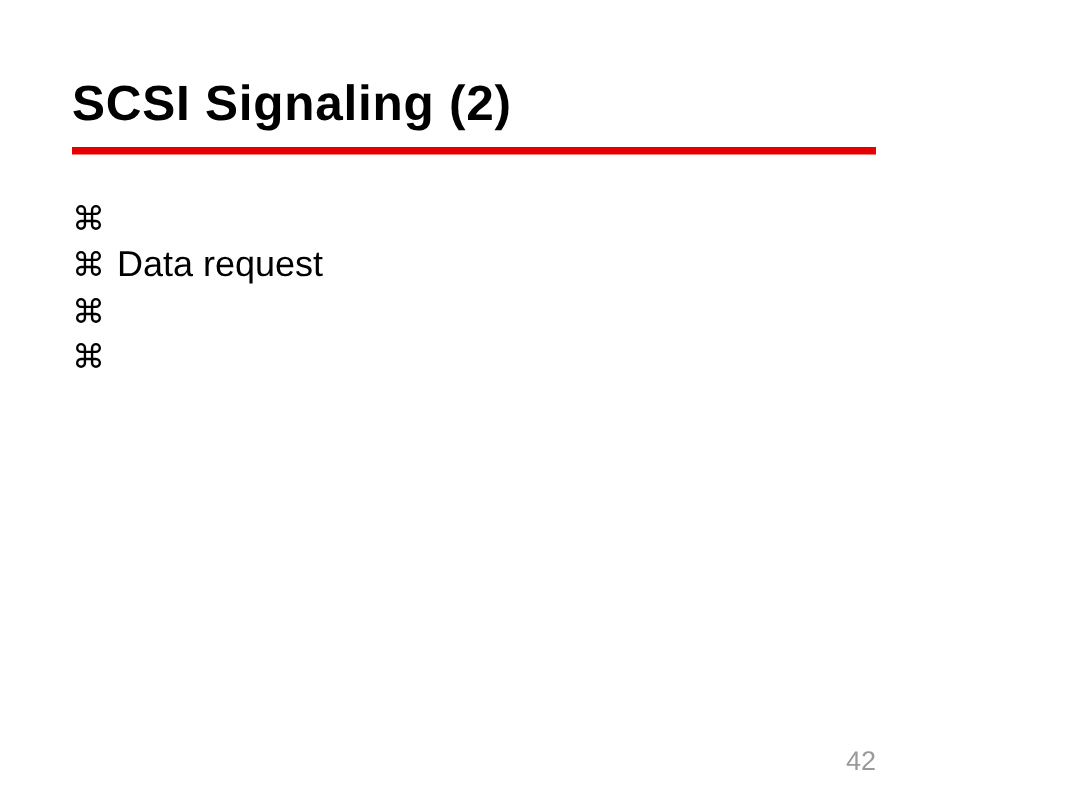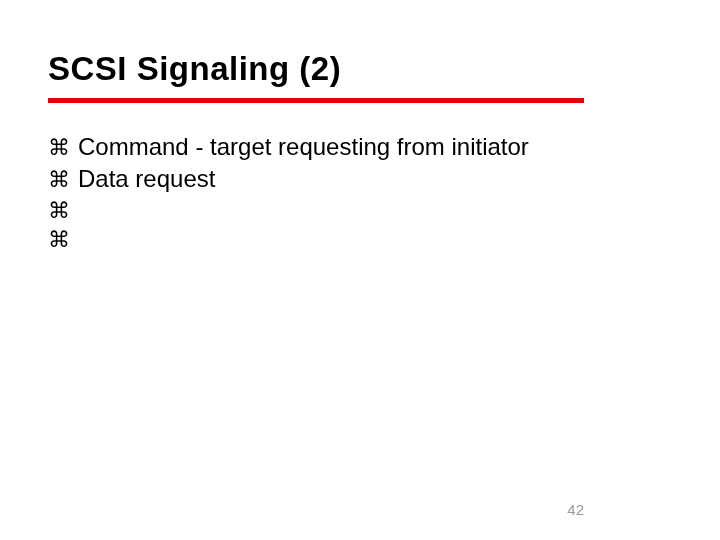--- a/index.html
+++ b/index.html
@@ -37,34 +37,33 @@
     font-size: 22px;
     margin-right: 8px;
     color: #000;
     flex-shrink: 0;
     line-height: 1.35;
   }
   .page-number {
     position: absolute;
     bottom: 22px;
     right: 48px;
-    font-size: 15px;
+    font-size: 18px;
     color: #9a9a9a;
   }
 </style>
 </head>
 <body>
 
 <div class="slide">
   <div class="title">SCSI Signaling (2)</div>
   <div class="rule"></div>
   <ul class="bullets">
     <li>
       <span class="icon">⌘</span>
-      <span>Command - target requesting from initiator</span>
     </li>
     <li>
       <span class="icon">⌘</span>
       <span>Data request</span>
     </li>
     <li>
       <span class="icon">⌘</span>
     </li>
     <li>
       <span class="icon">⌘</span>

